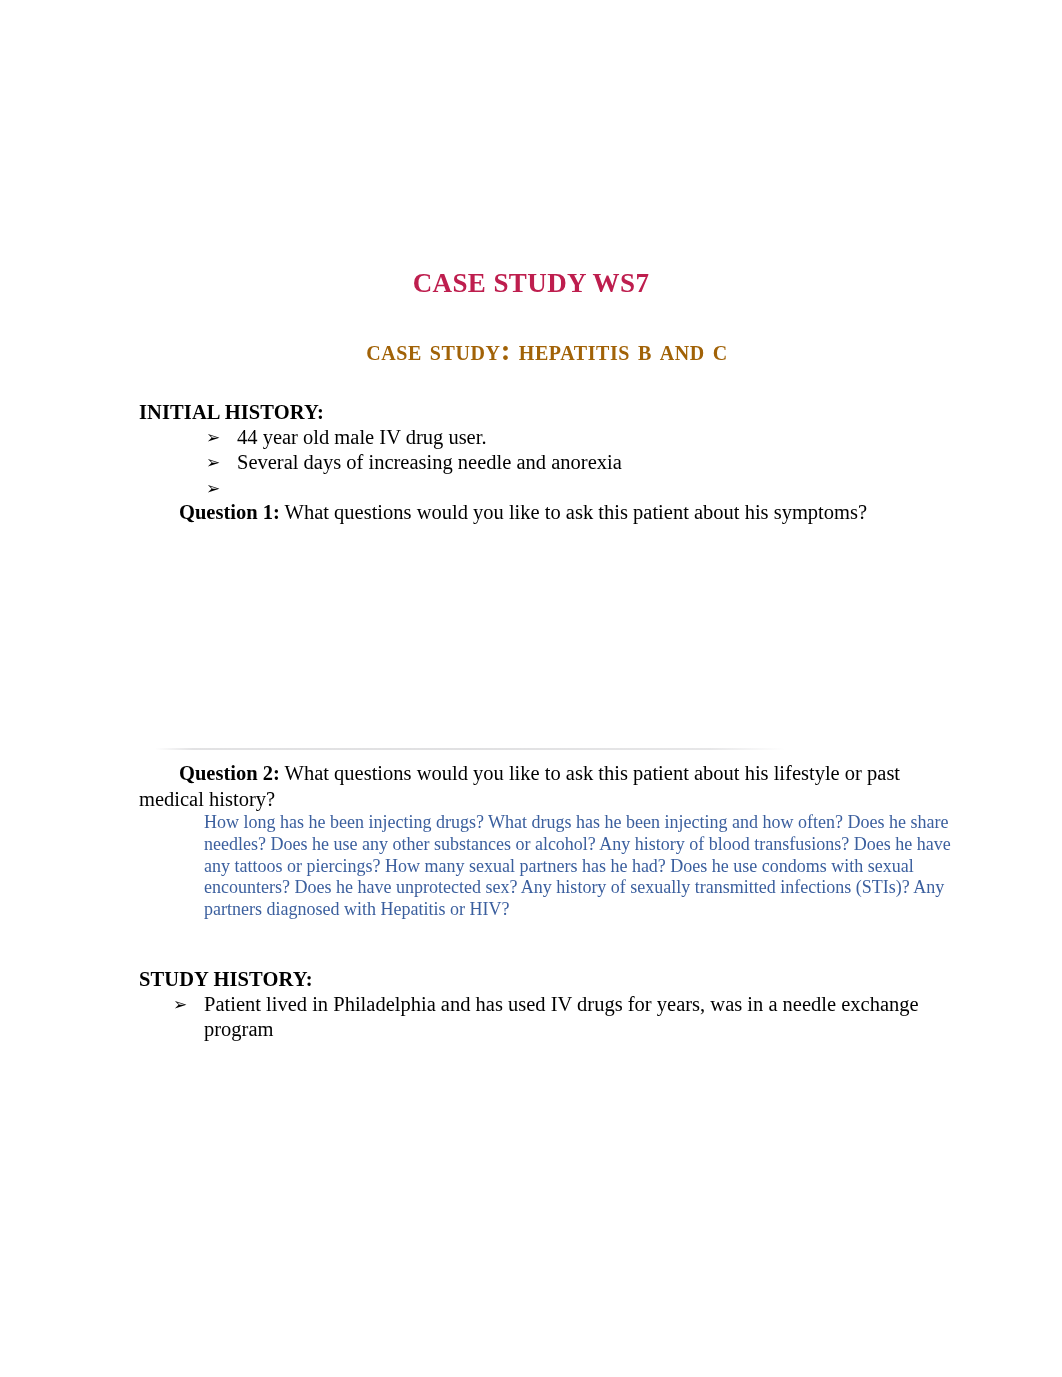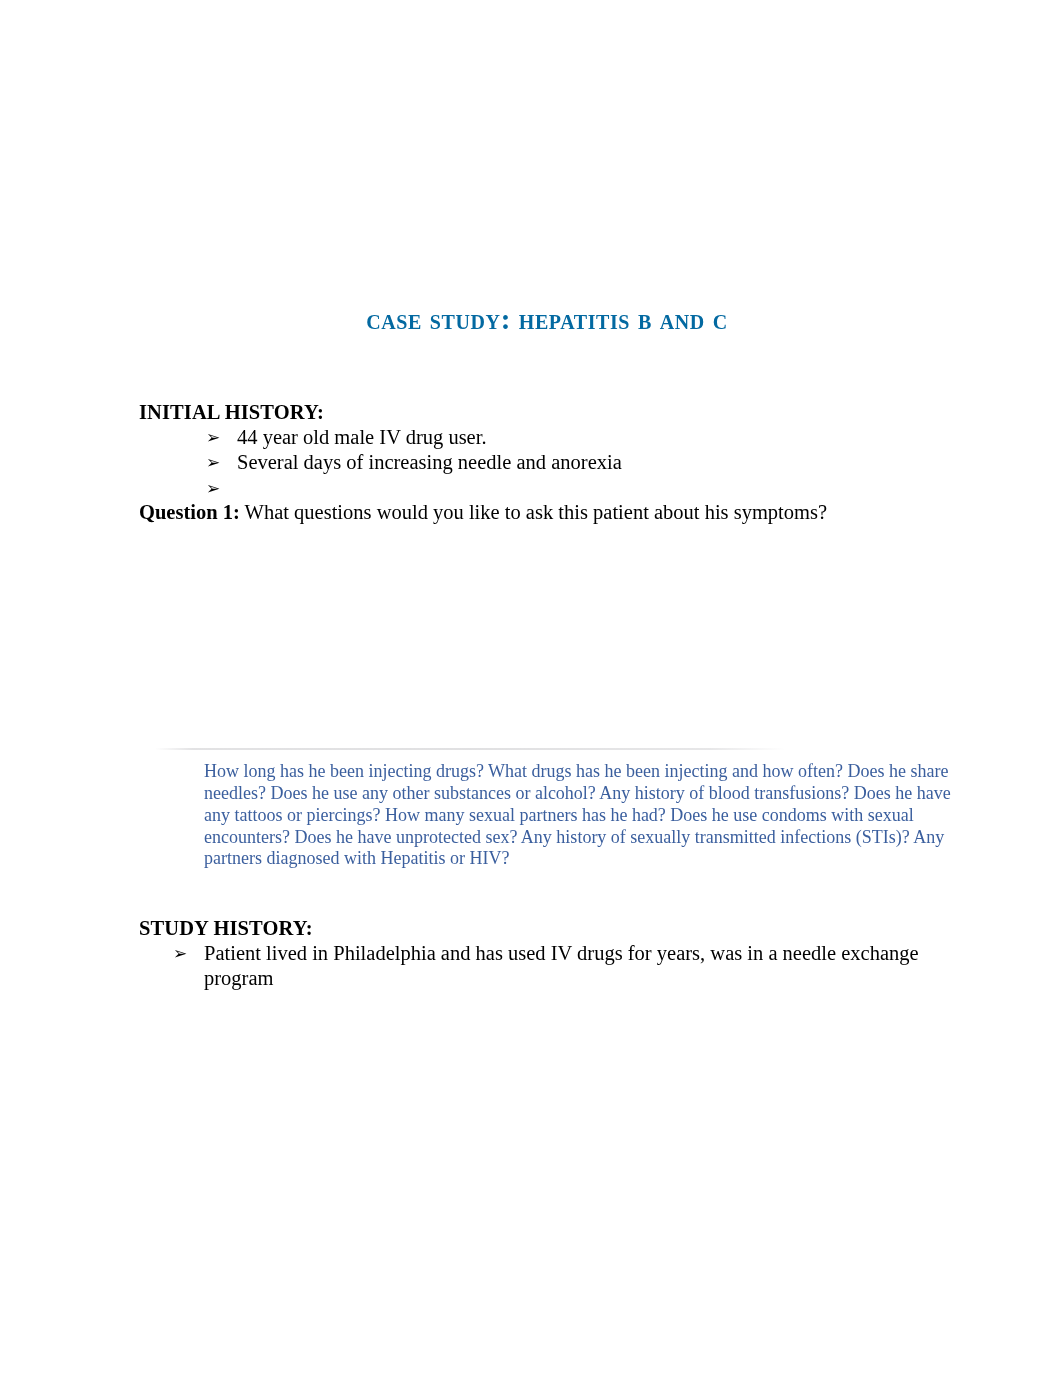--- a/index.html
+++ b/index.html
@@ -95,20 +95,21 @@
     line-height: 1.49;
   }
 
   .question {
     font-size: 20.5px;
     line-height: 1.24;
     margin: 0;
   }
   .question .q-label {
     font-weight: bold;
+    margin-left: 40px;
   }
 
   .answer {
     font-size: 18px;
     line-height: 1.21;
     margin: 0;
     padding-left: 65px;
     color: #3b5f9e;
   }
 
@@ -131,21 +132,22 @@
 
   .gap-before-q2 { height: 36px; }
   .gap-before-more { height: 46px; }
 </style>
 </head>
 <body>
 
 <div class="page">
 
   <div class="title-block">
-    <h2 class="doc-subtitle" style="color: #0369a1;">Case Study:  Hepatitis b and C</h2>
+    <h1 class="doc-title" style="color: rgb(190, 30, 78);">CASE STUDY WS7</h1>
+    <h2 class="doc-subtitle" style="color: #a16207;">Case Study:  Hepatitis b and C</h2>
   </div>
 
   <div class="hrule"></div>
 
   <div class="content">
 
     <p class="section-heading">INITIAL HISTORY:</p>
 
     <ul class="bullets deep">
       <li>
@@ -163,20 +165,24 @@
 
     <div style="height:24px"></div>
     <p class="question">
       <span class="q-label">Question 1:</span>
       <span>What questions would you like to ask this patient about his symptoms?</span>
     </p>
     <p class="answer" style="color: rgb(59, 95, 158);"></p>
     <div class="spacer-q1"></div>
 
     <div class="gap-before-q2"></div>
+    <p class="question">
+      <span class="q-label">Question 2:</span>
+      <span>What questions would you like to ask this patient about his lifestyle or past medical history?</span>
+    </p>
     <p class="answer" style="color: rgb(59, 95, 158);">How long has he been injecting drugs? What drugs has he been injecting and how often? Does he share needles? Does he use any other substances or alcohol? Any history of blood transfusions? Does he have any tattoos or piercings? How many sexual partners has he had? Does he use condoms with sexual encounters? Does he have unprotected sex? Any history of sexually transmitted infections (STIs)? Any partners diagnosed with Hepatitis or HIV?</p>
 
     <div class="gap-before-more"></div>
     <p class="section-heading">STUDY HISTORY:</p>
 
     <ul class="bullets shallow">
       <li>
         <span class="bullet-glyph">➢</span>
         <span>Patient lived in Philadelphia and has used IV drugs for years, was in a needle exchange program</span>
       </li>

